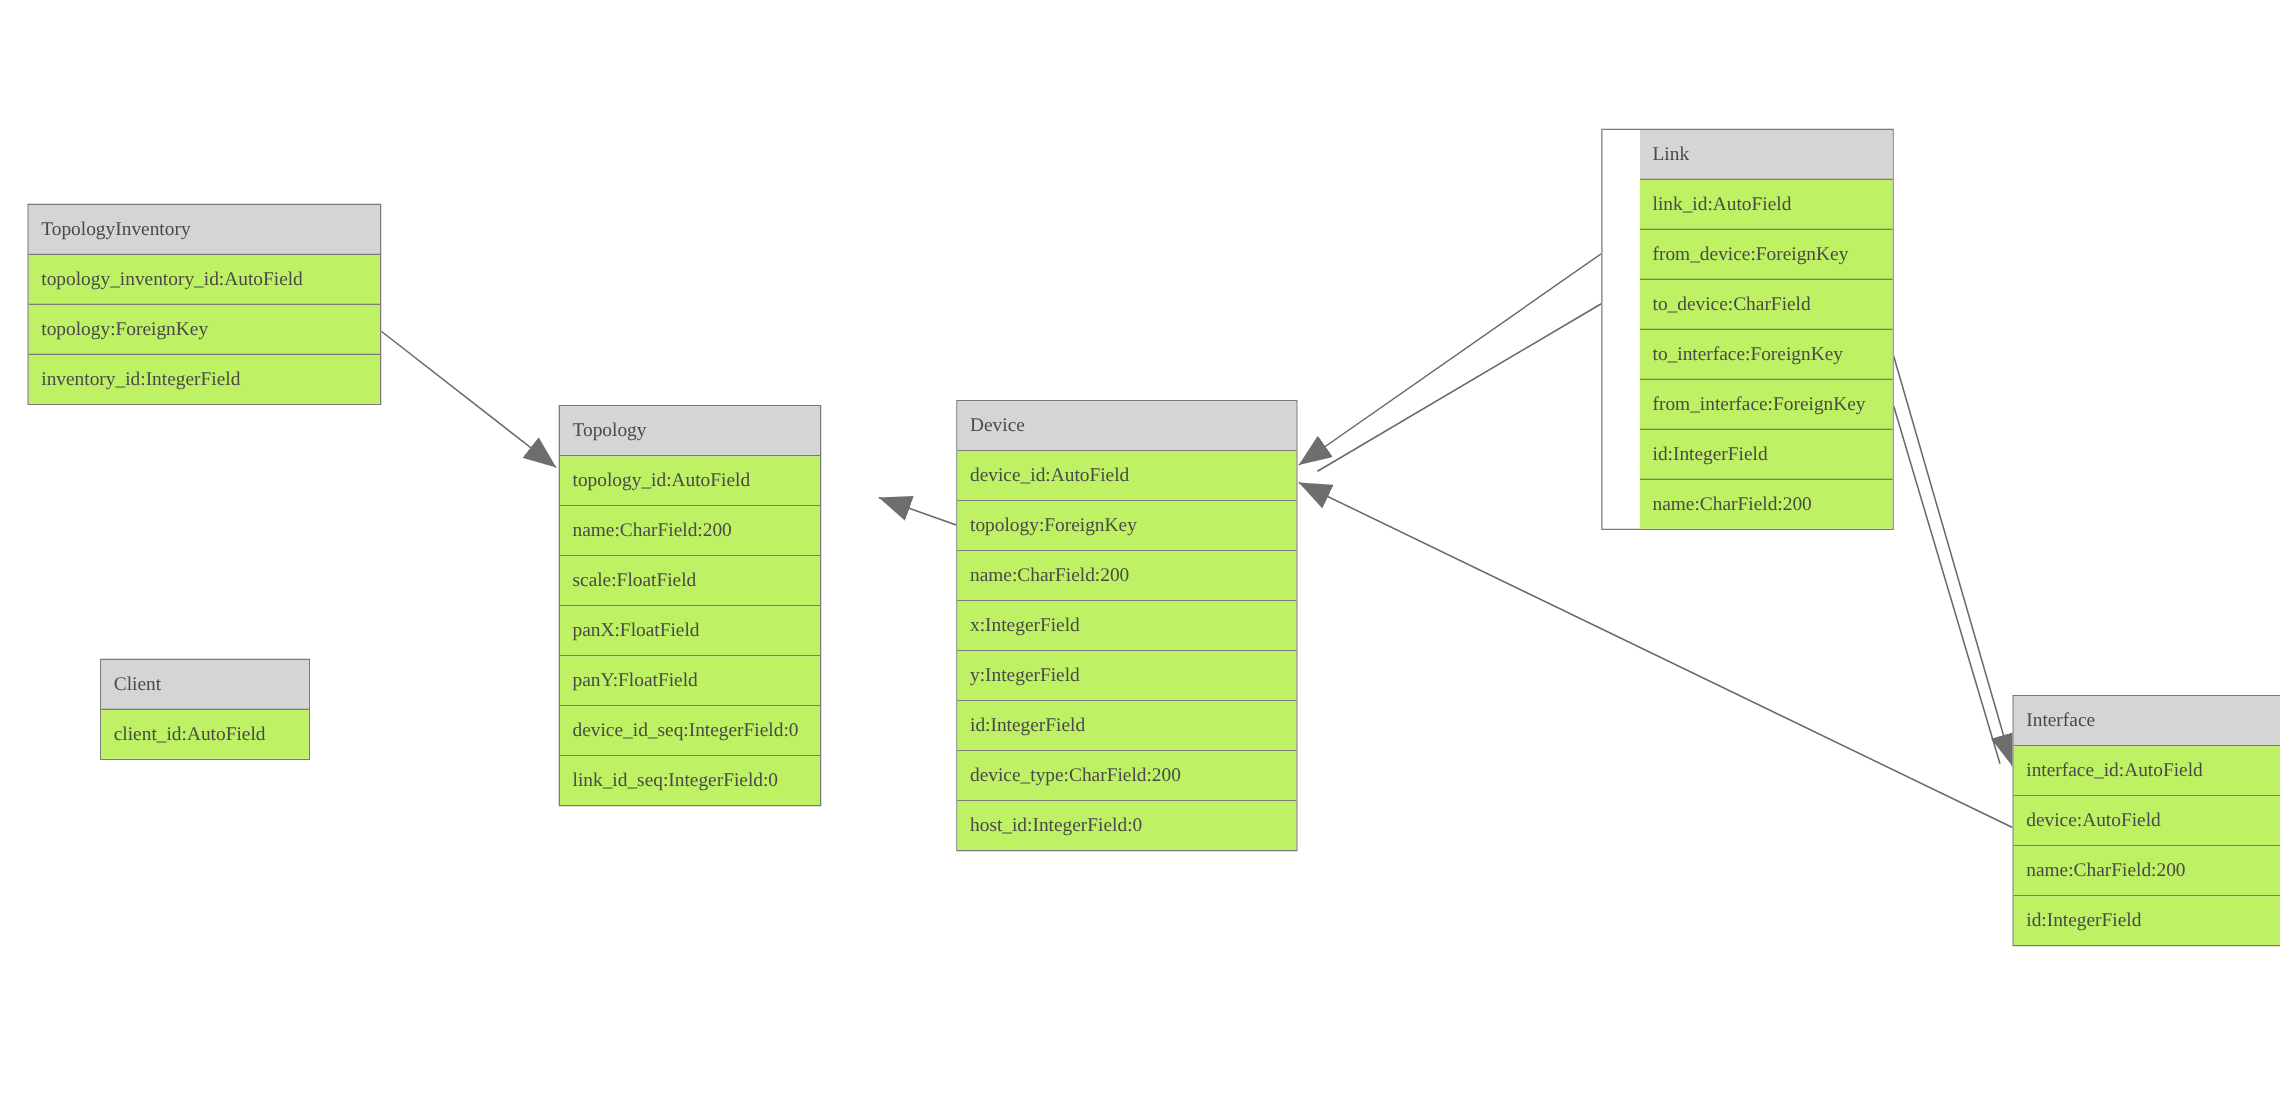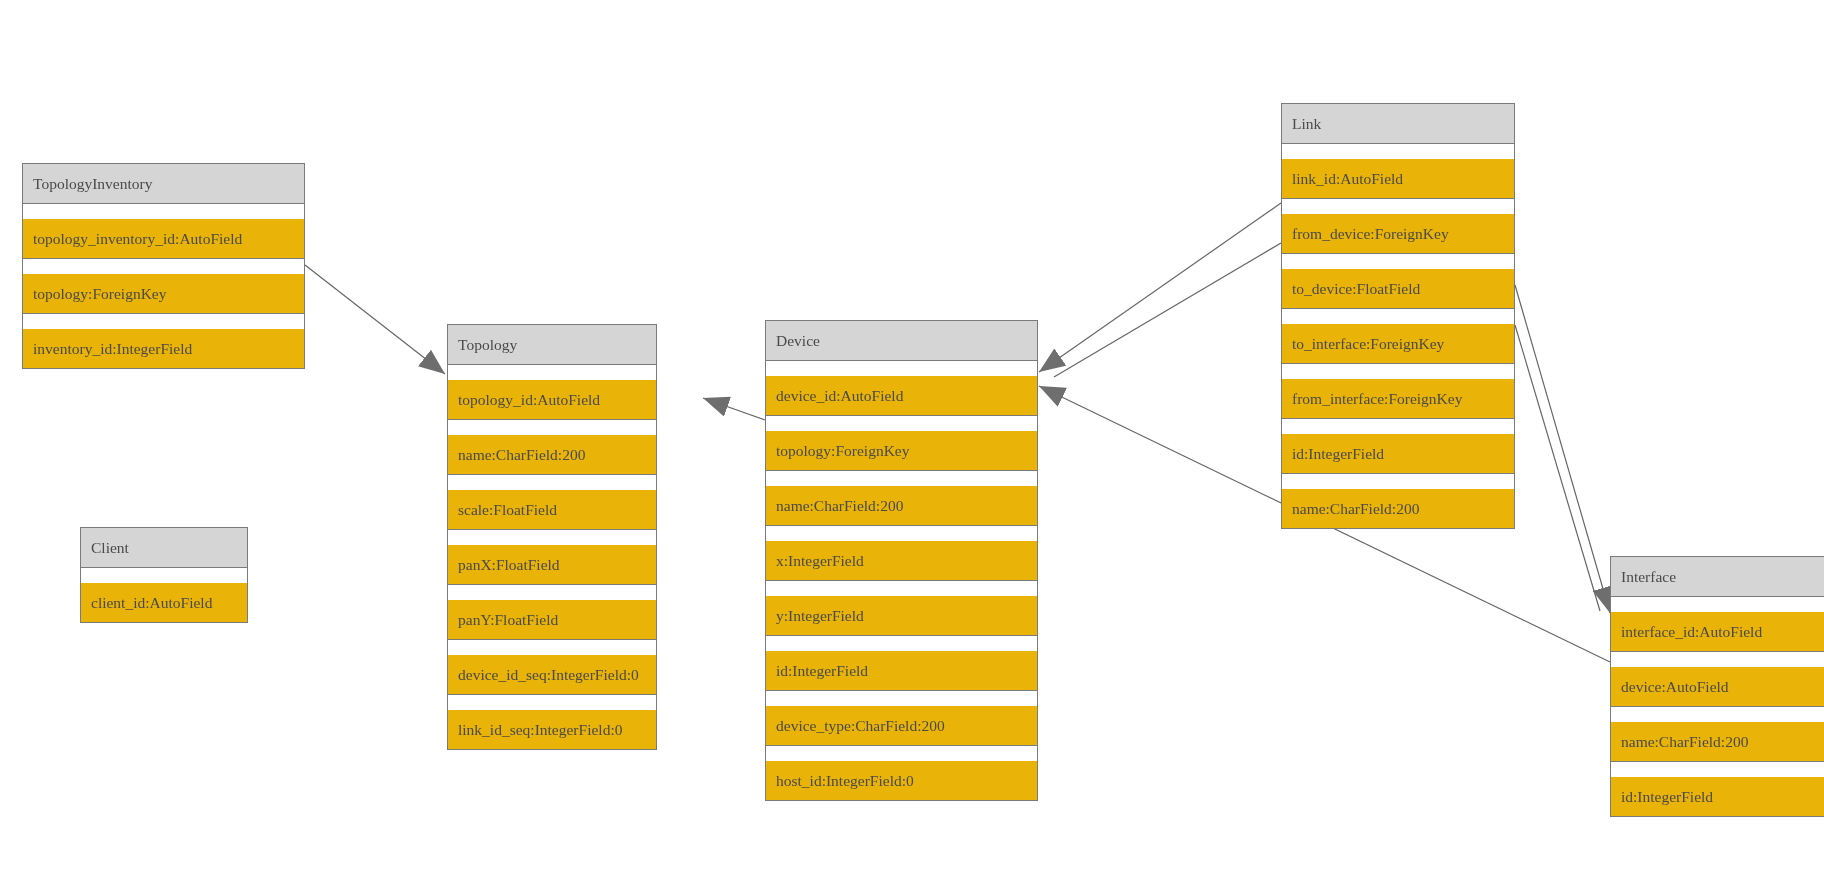--- a/index.html
+++ b/index.html
@@ -38,24 +38,23 @@
     background: #d5d5d5;
     border-bottom: 1px solid #7a7a7a;
     white-space: nowrap;
     overflow: hidden;
   }
   .entity-field {
     height: 39px;
     line-height: 39px;
     padding: 0 10px;
     border-bottom: 1px solid #7a7a7a;
-    background: #eab308;
+    background: #bef264;
     white-space: nowrap;
     overflow: hidden;
-    margin-top: 15px;
   }
   .entity-field:last-child {
     border-bottom: none;
   }
 </style>
 </head>
 <body>
 
 <div id="canvas">
   <svg id="connector-layer" width="1824" height="874" viewBox="0 0 1824 874" xmlns="http://www.w3.org/2000/svg">
@@ -99,25 +98,25 @@
         <div class="entity-header">Device</div>
         <div class="entity-field">device_id:AutoField</div>
         <div class="entity-field">topology:ForeignKey</div>
         <div class="entity-field">name:CharField:200</div>
         <div class="entity-field">x:IntegerField</div>
         <div class="entity-field">y:IntegerField</div>
         <div class="entity-field">id:IntegerField</div>
         <div class="entity-field">device_type:CharField:200</div>
         <div class="entity-field">host_id:IntegerField:0</div>
       </div>
-      <div class="entity" style="left: 1281px; top: 103px; width: 234px;">
+      <div class="entity" style="left: 1281px; top: 103px; width: 234px; padding-left: 30px;">
         <div class="entity-header">Link</div>
         <div class="entity-field">link_id:AutoField</div>
         <div class="entity-field">from_device:ForeignKey</div>
-        <div class="entity-field">to_device:FloatField</div>
+        <div class="entity-field">to_device:CharField</div>
         <div class="entity-field">to_interface:ForeignKey</div>
         <div class="entity-field">from_interface:ForeignKey</div>
         <div class="entity-field">id:IntegerField</div>
         <div class="entity-field">name:CharField:200</div>
       </div>
       <div class="entity" style="left: 1610px; top: 556px; width: 226px;">
         <div class="entity-header">Interface</div>
         <div class="entity-field">interface_id:AutoField</div>
         <div class="entity-field">device:AutoField</div>
         <div class="entity-field">name:CharField:200</div>

